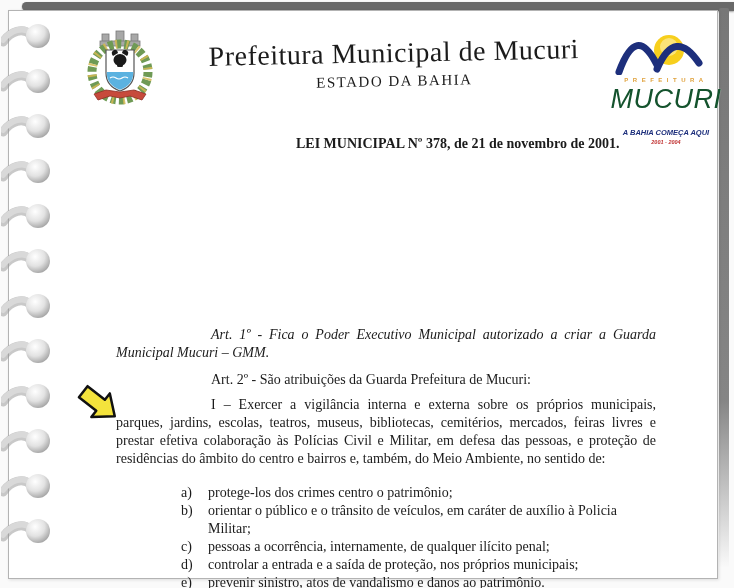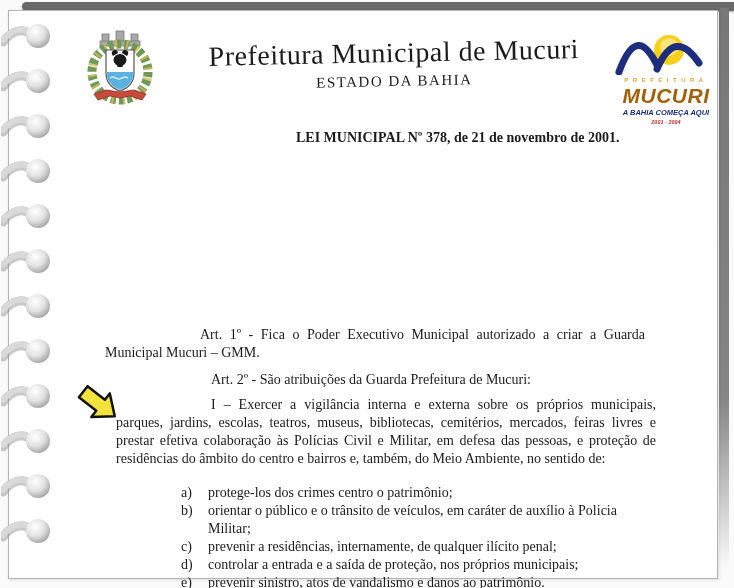--- a/index.html
+++ b/index.html
@@ -13,31 +13,31 @@
         border:1px solid #b3b3b3;box-shadow:1px 1px 3px rgba(0,0,0,.12);}
   .rings{position:absolute;left:-8px;top:0;}
   .crest{position:absolute;left:67px;top:17px;}
   .header-block{position:absolute;left:170px;top:26px;width:430px;text-align:center;
                 transform:rotate(-1.2deg);color:#1b1b1b;}
   .hdr-title{font-size:28px;letter-spacing:.5px;}
   .hdr-subtitle{font-size:15px;letter-spacing:1.5px;margin-top:4px;}
   .logo{position:absolute;left:598px;top:18px;width:118px;text-align:center;
         font-family:"Liberation Sans",sans-serif;line-height:1.15;}
   .logo-pretitle{font-size:6px;font-weight:bold;letter-spacing:4.5px;color:#e0a23c;margin-top:-2px;}
-  .logo-name{font-size:21px;font-weight:700;font-style:italic;color:#a16207;letter-spacing:.5px;
+  .logo-name{font-size:27px;font-weight:400;font-style:italic;color:#14532d;letter-spacing:.5px;
              text-shadow:0 0 1px rgba(255,255,255,.9);}
-  .logo-slogan{font-size:7.5px;font-weight:bold;font-style:italic;color:#1d2f7c;margin-top:1px;}
+  .logo-slogan{font-size:7.5px;font-weight:bold;font-style:italic;color:#1d2f7c;margin-top:14px;}
   .logo-term{font-size:5.5px;font-weight:bold;font-style:italic;color:#c03030;margin-top:1px;}
   .doc-text{position:absolute;font-size:14px;line-height:18px;color:#1b1b1b;text-align:justify;}
-  .bold{font-weight:bold;}
+  .bold{font-weight:bold;margin-top:6px;}
   .indent{text-indent:95px;}
   .law-title{left:287px;top:118px;width:340px;}
   .law-summary{left:287px;top:178px;width:362px;}
   .law-preamble{left:107px;top:252px;width:540px;}
-  .article-1{left:96px;top:315px;width:540px;}
+  .article-1{left:107px;top:315px;width:540px;font-style:italic;}
   .article-2{left:107px;top:360px;width:540px;}
   .item-roman{left:107px;top:385px;width:540px;}
   .list{position:absolute;left:172px;top:473px;width:480px;font-size:14px;line-height:18px;color:#1b1b1b;}
   .list-row{display:flex;}
   .list-letter{width:27px;flex:0 0 27px;}
   .list-text{flex:1;}
   .arrow{position:absolute;left:64px;top:370px;}
 </style>
 </head>
 <body>
@@ -124,21 +124,21 @@
       <div class="list-row">
         <span class="list-letter">a)</span>
         <span class="list-text">protege-los dos crimes centro o patrimônio;</span>
       </div>
       <div class="list-row">
         <span class="list-letter">b)</span>
         <span class="list-text">orientar o público e o trânsito de veículos, em caráter de auxílio à Policia Militar;</span>
       </div>
       <div class="list-row">
         <span class="list-letter">c)</span>
-        <span class="list-text">prevenir a residências, internamente, de qualquer ilícito penal;</span>
+        <span class="list-text">pessoas a ocorrência, internamente, de qualquer ilícito penal;</span>
       </div>
       <div class="list-row">
         <span class="list-letter">d)</span>
         <span class="list-text">controlar a entrada e a saída de proteção, nos próprios municipais;</span>
       </div>
       <div class="list-row">
         <span class="list-letter">e)</span>
         <span class="list-text">prevenir sinistro, atos de vandalismo e danos ao patrimônio.</span>
       </div>
     </div>

